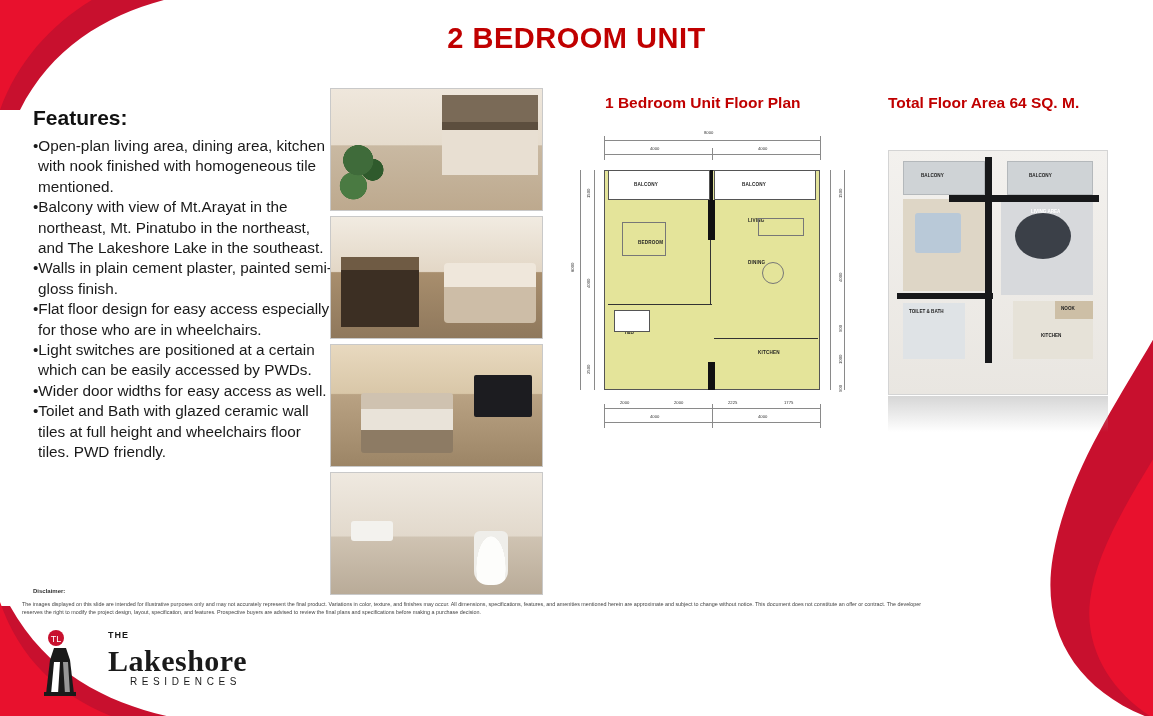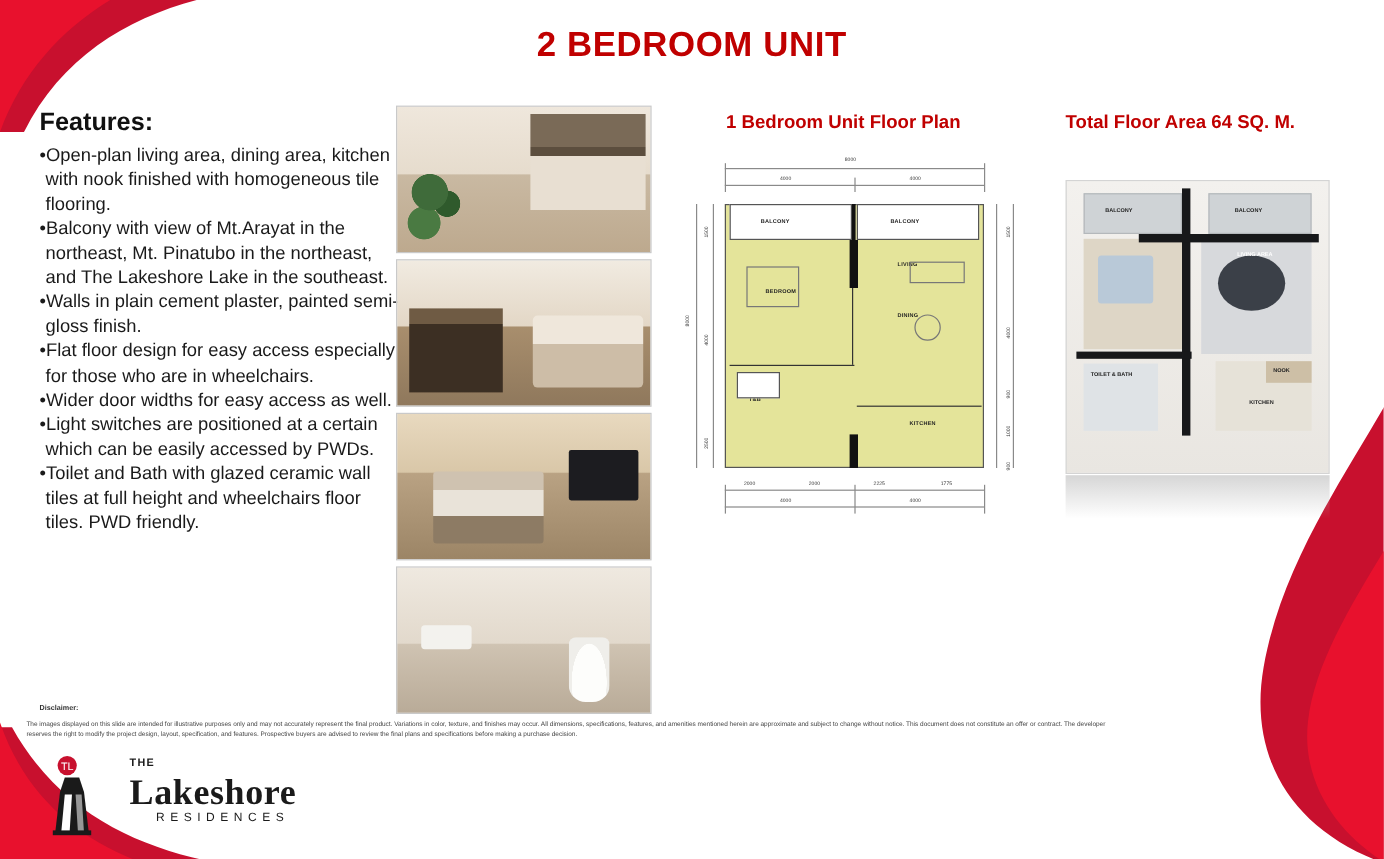--- a/index.html
+++ b/index.html
@@ -29,21 +29,21 @@
     letter-spacing: 0.5px;
   }
 
   
   .features {
     position: absolute;
     left: 33px; top: 90px;
     width: 300px;
   }
   .features h2 {
-    margin: 0 0 6px 0;
+    margin: 16px 0 6px 0;
     font-size: 21px;
     font-weight: bold;
     color: #111;
   }
   .features ul {
     margin: 0; padding: 0; list-style: none;
   }
   .features li {
     font-size: 15.3px;
     line-height: 20.4px;
@@ -217,26 +217,26 @@
     <path d="M330,30 C290,100 240,170 225,255 C212,330 248,392 330,420 L330,30 Z" fill="#c8102e"></path>
     <path d="M330,150 C300,200 268,250 262,300 C256,352 288,396 330,420 L330,150 Z" fill="#e8112d"></path>
   </svg>
 </div>
 
 <div class="page-title">2 BEDROOM UNIT</div>
 
 <div class="features">
   <h2>Features:</h2>
   <ul>
-    <li>Open-plan living area, dining area, kitchen with nook finished with homogeneous tile flooring.</li>
+    <li>Open-plan living area, dining area, kitchen with nook finished with homogeneous tile mentioned.</li>
     <li>Balcony with view of Mt.Arayat in the northeast, Mt. Pinatubo in the northeast, and The Lakeshore Lake in the southeast.</li>
     <li>Walls in plain cement plaster, painted semi-gloss finish.</li>
     <li>Flat floor design for easy access especially for those who are in wheelchairs.</li>
+    <li>Light switches are positioned at a certain which can be easily accessed by PWDs.</li>
     <li>Wider door widths for easy access as well.</li>
-    <li>Light switches are positioned at a certain which can be easily accessed by PWDs.</li>
     <li>Toilet and Bath with glazed ceramic wall tiles at full height and wheelchairs floor tiles. PWD friendly.</li>
   </ul>
 </div>
 
 <div class="photos">
   <div class="photo ph1">
     
   </div>
   <div class="photo ph2">
     

